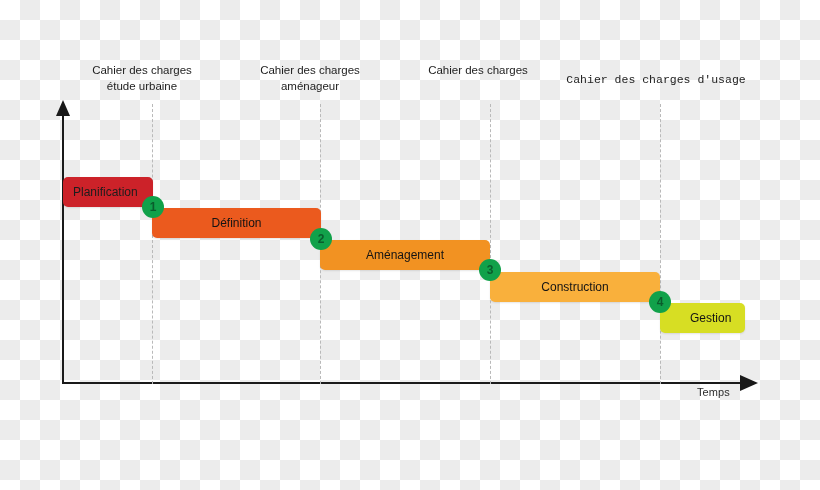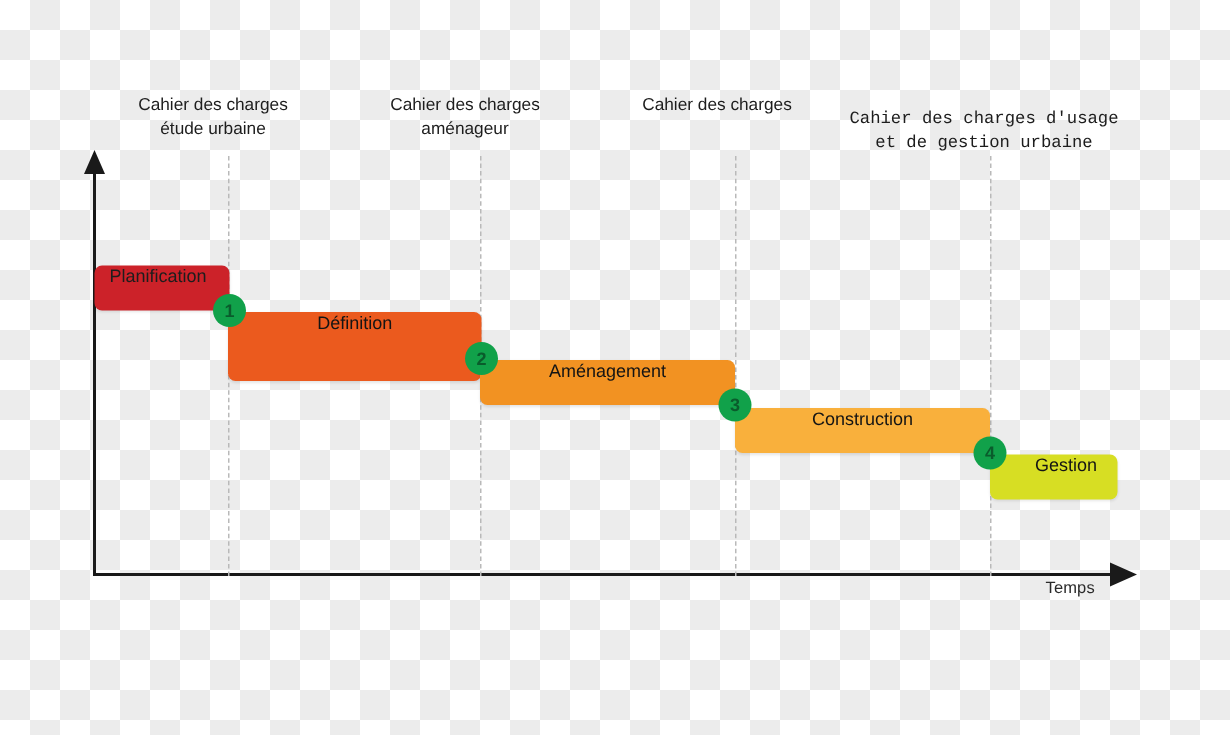--- a/index.html
+++ b/index.html
@@ -84,20 +84,21 @@
     color: #1d1d1d;
     width: 180px;
   }
   .caption .l2 { display: block; }
 
   
   .bar {
     position: absolute;
     border-radius: 5px;
     display: flex;
+    align-items: center;
     justify-content: center;
     font-size: 12px;
     color: #141414;
     box-shadow: 0 1px 2px rgba(0,0,0,.10);
   }
   .bar.first { justify-content: flex-start; padding-left: 10px; }
   .bar.last  { justify-content: flex-start; padding-left: 30px; }
 
   
   .marker {
@@ -137,28 +138,27 @@
   </div>
   <div class="caption" style="left:220px; top:62px;">
     <span>Cahier des charges</span>
     <span class="l2">aménageur</span>
   </div>
   <div class="caption" style="left:388px; top:62px;">
     <span>Cahier des charges</span>
   </div>
   <div class="caption" style="left:556px; top:72px; width:200px;font-family:Liberation Mono, monospace;">
     <span>Cahier des charges d'usage</span>
-    <span class="l2">et de gestion urbaine</span>
   </div>
 
   <div class="bar first" style="left:63px; top:177px; width:90px; height:30px; background:#cc2229; color:#1d1d1d;">
     <span>Planification</span>
   </div>
 
-  <div class="bar" style="left:152px; top:208px; width:169px; height:46px; background:#eb5a1e;">
+  <div class="bar" style="left:152px; top:208px; width:169px; height:30px; background:#eb5a1e;">
     <span>Définition</span>
   </div>
 
   <div class="bar" style="left:320px; top:240px; width:170px; height:30px; background:#f29222;">
     <span>Aménagement</span>
   </div>
 
   <div class="bar" style="left:490px; top:272px; width:170px; height:30px; background:#f9b03c;">
     <span>Construction</span>
   </div>

